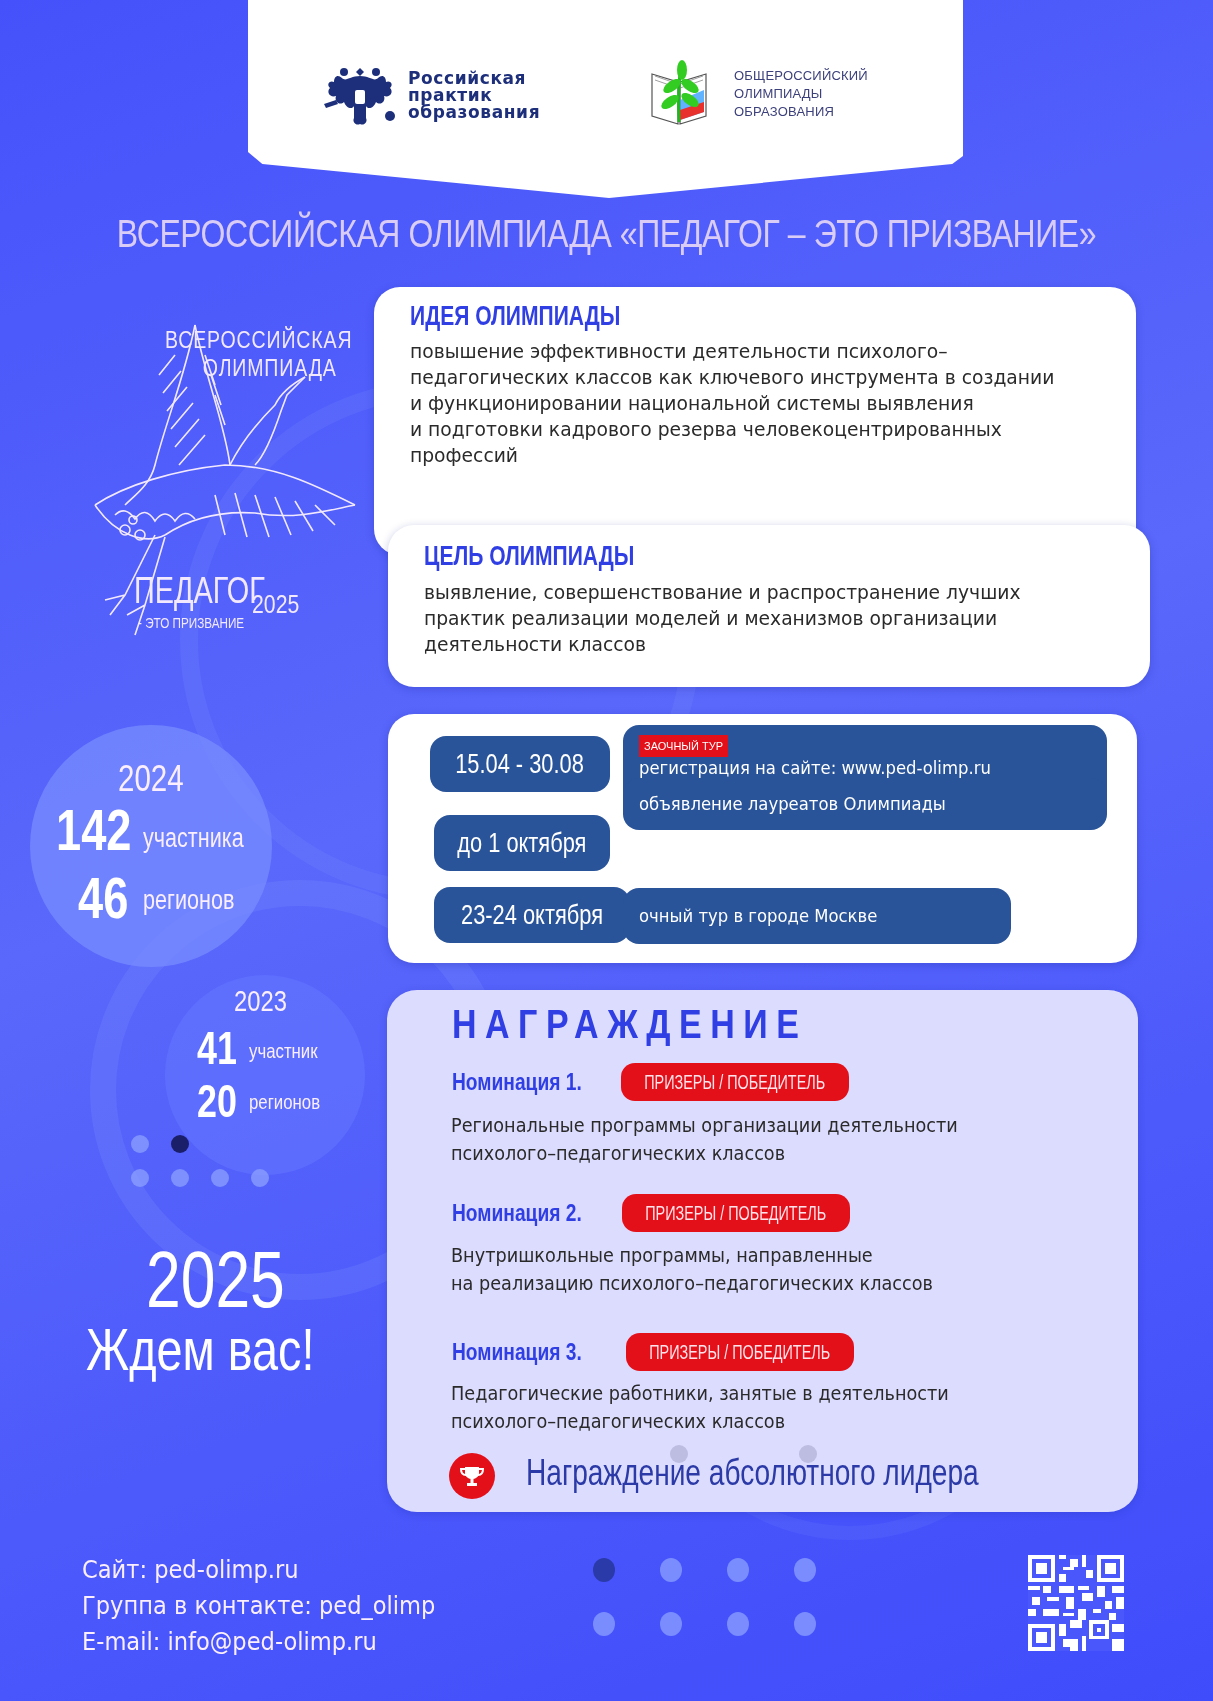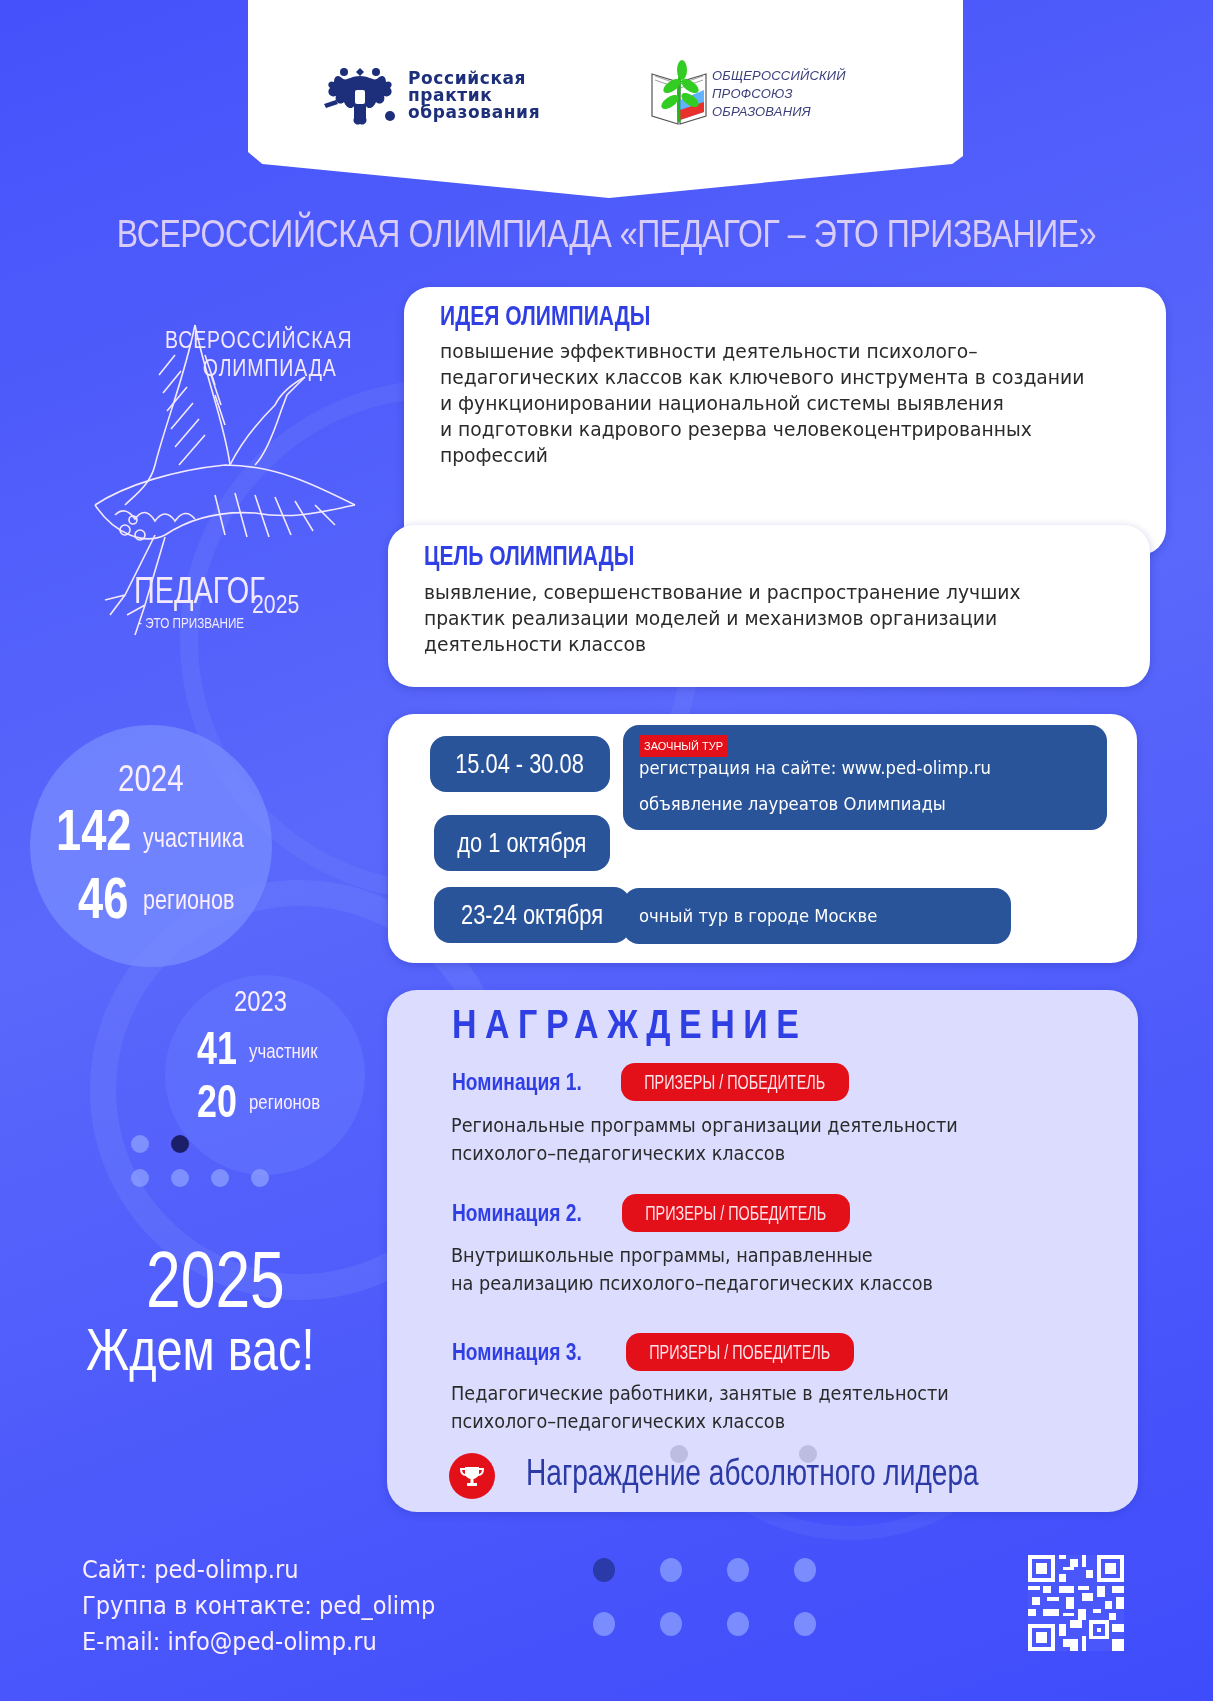--- a/index.html
+++ b/index.html
@@ -19,21 +19,21 @@
 
   
   .header-tab {
     position: absolute; left: 248px; top: 0; width: 715px; height: 200px;
     background: #fff;
     clip-path: polygon(0 0, 100% 0, 100% 78%, 98.5% 82%, 50.5% 99%, 2% 82%, 0 76%);
   }
   .logo-rao { position: absolute; left: 320px; top: 60px; display: flex; align-items: center; gap: 8px; }
   .eagle { width: 80px; height: 70px; }
   .rao-text { color: #1d2f7a; font-weight: bold; font-size: 17px; line-height: 17px; letter-spacing: 0.6px; font-family: "DejaVu Sans", sans-serif; }
-  .logo-prof { position: absolute; left: 650px; top: 60px; display: flex; align-items: center; gap: 4px; font-style: italic; }
+  .logo-prof { position: absolute; left: 650px; top: 60px; display: flex; align-items: center; gap: 26px; }
   .prof-mark { width: 58px; height: 68px; }
   .prof-text { color: #3b3f7a; font-size: 13px; line-height: 18px; font-family: "Liberation Sans Narrow","Liberation Sans", sans-serif; letter-spacing: 0.2px; }
 
   .main-title {
     position: absolute; left: 0; top: 212px; width: 1213px; text-align: center;
     font-family: "Liberation Sans", sans-serif; font-size: 39px; letter-spacing: -0.5px;
     color: #d9ccf6; transform: scaleX(0.82); transform-origin: 50% 50%;
     white-space: nowrap;
   }
 
@@ -42,21 +42,21 @@
   .emblem-title {
     position: absolute; left: 165px; top: 326px; color: #f3e9ff; font-family: "Liberation Sans", sans-serif;
     font-size: 23px; line-height: 28px; letter-spacing: 1px; text-align: center; transform: scaleX(0.85); transform-origin: left top;
   }
   .emblem-ped { position: absolute; left: 134px; top: 570px; font-family: "Liberation Sans", sans-serif; color: #f3e9ff; font-size: 37px; transform: scaleX(0.78); transform-origin: left top; }
   .emblem-year { position: absolute; left: 252px; top: 590px; font-family: "Liberation Sans", sans-serif; color: #f3e9ff; font-size: 25px; transform: scaleX(0.85); transform-origin: left top; }
   .emblem-sub { position: absolute; left: 138px; top: 614px; font-family: "Liberation Sans", sans-serif; color: #f3e9ff; font-size: 15px; transform: scaleX(0.78); transform-origin: left top; }
 
   
   .card { position: absolute; background: #fff; border-radius: 26px; box-shadow: 0 2px 8px rgba(20,30,140,0.25); }
-  .card-idea { left: 404px; top: 287px; width: 762px; height: 268px; }
+  .card-idea { left: 374px; top: 287px; width: 762px; height: 268px; }
   .card-goal { left: 388px; top: 525px; width: 762px; height: 162px; }
   .card-h {
     position: absolute; left: 36px; color: #2f3fe4; font-weight: bold; font-family: "Liberation Sans", sans-serif;
     font-size: 27px; transform: scaleX(0.78); transform-origin: left top; white-space: nowrap;
   }
   .card-body {
     position: absolute; left: 36px; color: #2a2a2a; font-family: "DejaVu Sans", sans-serif;
     font-size: 19.5px; line-height: 26px; white-space: pre-line; transform: scaleX(0.96); transform-origin: left top; width: 740px;
   }
 
@@ -134,21 +134,21 @@
     <path d="M30 60 L54 52 L54 42 L30 50z" fill="#e8312c"></path>
     <path d="M29 62 C28 40 29 20 31 4" stroke="#23b420" stroke-width="3" fill="none"></path>
     <ellipse cx="32" cy="10" rx="5" ry="10" fill="#33cc22"></ellipse>
     <ellipse cx="22" cy="26" rx="10" ry="5" transform="rotate(-35 22 26)" fill="#33cc22"></ellipse>
     <ellipse cx="40" cy="26" rx="10" ry="5" transform="rotate(35 40 26)" fill="#33cc22"></ellipse>
     <ellipse cx="20" cy="42" rx="10" ry="5" transform="rotate(-35 20 42)" fill="#33cc22"></ellipse>
     <ellipse cx="40" cy="40" rx="10" ry="5" transform="rotate(35 40 40)" fill="#33cc22"></ellipse>
   </svg>
   <div class="prof-text">
     <div>ОБЩЕРОССИЙСКИЙ</div>
-    <div>ПРОФСОЮЗ</div>
+    <div>ОЛИМПИАДЫ</div>
     <div>ОБРАЗОВАНИЯ</div>
   </div>
 </div>
 
 <div class="main-title">ВСЕРОССИЙСКАЯ ОЛИМПИАДА «ПЕДАГОГ – ЭТО ПРИЗВАНИЕ»</div>
 
 <svg class="emblem" viewBox="0 0 330 330" fill="none" stroke="#f3e9ff" stroke-width="1.6">
   <path d="M140 10 C130 60 110 110 100 150 C95 170 80 180 70 190"></path>
   <path d="M140 10 C150 60 170 110 175 150"></path>
   <path d="M120 40 L104 60 M126 56 L108 78 M132 72 L112 96 M138 88 L116 114 M144 104 L120 132 M150 120 L124 150"></path>

